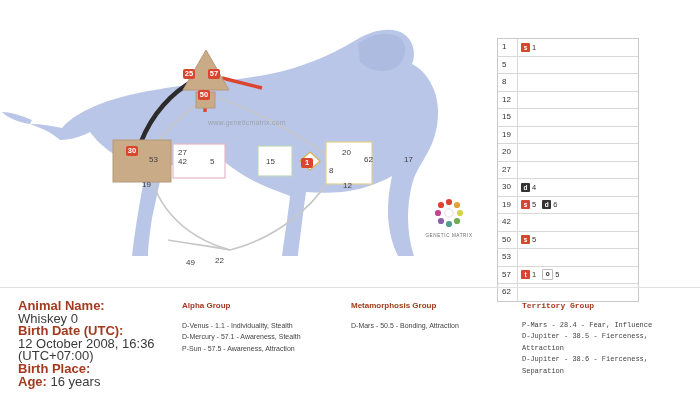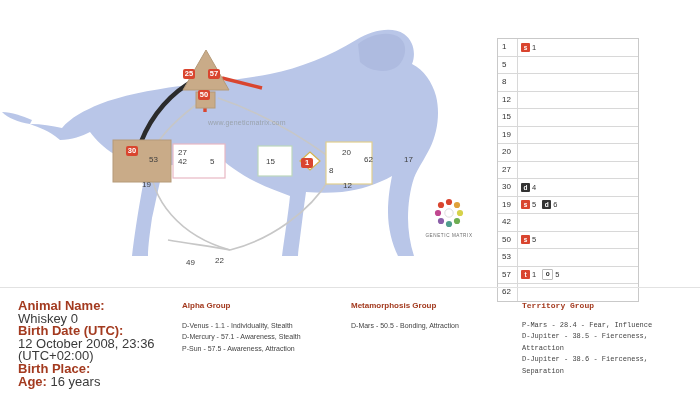--- a/index.html
+++ b/index.html
@@ -388,21 +388,21 @@
         <div class="grid-cells"></div>
       </div>
     </div>
 
   <div class="divider"></div>
 
   <div class="info left">
     <div><span class="k">Animal Name:</span></div>
     <div><span class="v">Whiskey 0</span></div>
     <div><span class="k">Birth Date (UTC):</span></div>
-    <div><span class="v">12 October 2008, 23:36 (UTC+02:00)</span></div>
+    <div><span class="v">12 October 2008, 16:36 (UTC+07:00)</span></div>
     <div><span class="k">Birth Place:</span></div>
     <div><span class="k">Age:</span> <span class="v">16 years</span></div>
 
   </div>
 
   <div class="col alpha">
     <div class="col-title">Alpha Group</div>
     <div>D-Venus - 1.1 - Individuality, Stealth</div>
     <div>D-Mercury - 57.1 - Awareness, Stealth</div>
     <div>P-Sun - 57.5 - Awareness, Attraction</div>

